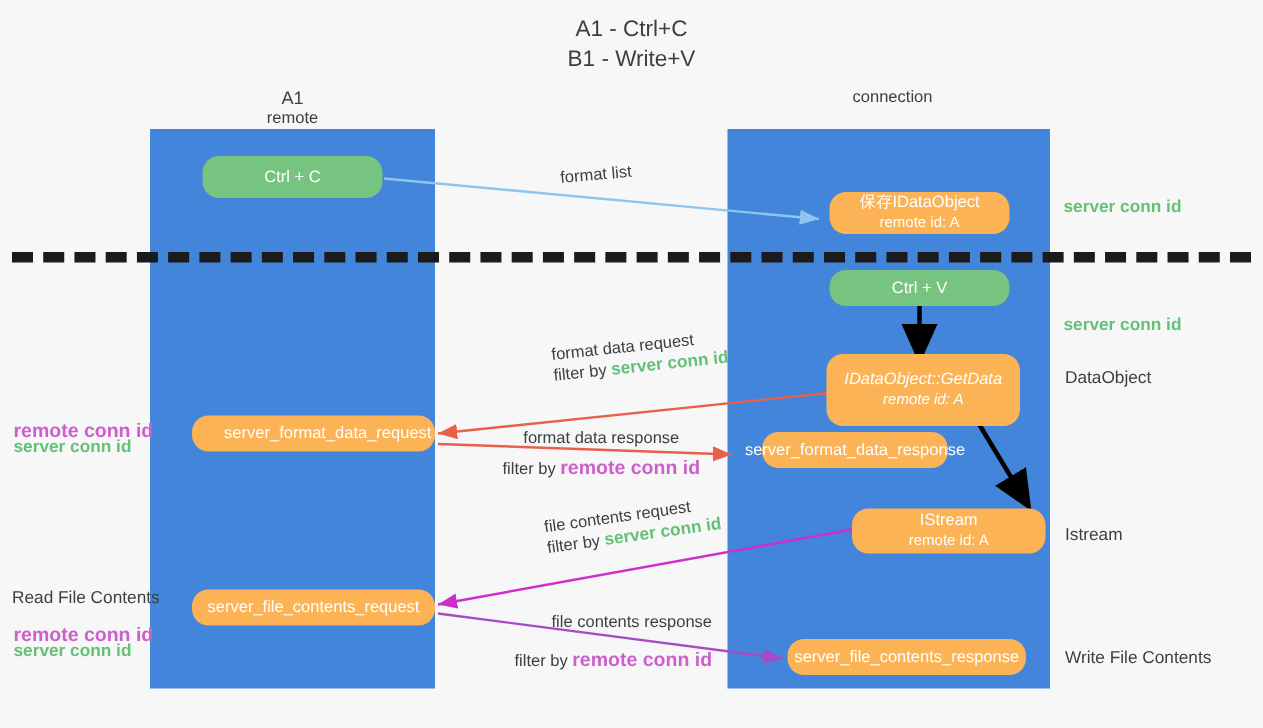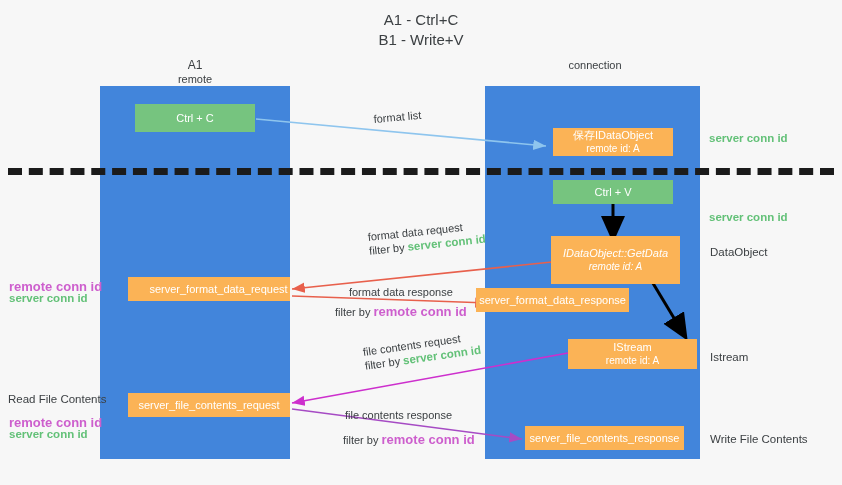--- a/index.html
+++ b/index.html
@@ -19,21 +19,21 @@
   }
   
   .lane-head{text-align:center;font-size:12px;color:#3c4043;line-height:14px;}
   .lane-head .sub{font-size:11px;}
   
   .lane{background:#4285db;}
   
   .box{
     box-sizing:border-box;
     display:flex;flex-direction:column;align-items:center;justify-content:center;
-    color:#ffffff;font-size:11px;line-height:13px;text-align:center;
+    color:#ffffff;font-size:11px;line-height:13px;text-align:center;border-radius:11px;
   }
   .box.green{background:#76c47f;}
   .box.orange{background:#fbb356;}
   .box .l2{font-size:10px;}
   
   .side-label{font-size:11.5px;color:#3c4043;line-height:15px;}
   .green-t{color:#63c178;font-weight:bold;font-size:11.5px;}
   .magenta-t{color:#cd5ecd;font-weight:bold;font-size:13px;}
   
   .edge-label{font-size:11px;color:#3c4043;line-height:14px;white-space:nowrap;}
@@ -120,21 +120,21 @@
 
   <div class="abs box green" style="left:553px;top:180px;width:120px;height:24px;">
     <div>Ctrl + V</div>
   </div>
 
   <div class="abs box orange" style="left:551px;top:236px;width:129px;height:48px;font-style:italic;">
     <div>IDataObject::GetData</div>
     <div class="l2">remote id: A</div>
   </div>
 
-  <div class="abs box orange" style="left:476px;top:288px;width:153px;height:24px;">
+  <div class="abs box orange" style="left:508px;top:288px;width:124px;height:24px;">
     <div>server_format_data_response</div>
   </div>
 
   <div class="abs box orange" style="left:568px;top:339px;width:129px;height:30px;">
     <div>IStream</div>
     <div class="l2">remote id: A</div>
   </div>
 
   <div class="abs box orange" style="left:525px;top:426px;width:159px;height:24px;justify-content:center;">
     <div>server_file_contents_response</div>
@@ -159,21 +159,21 @@
   </div>
 
   <div class="abs edge-label rot" style="left:362px;top:345px;transform:rotate(-8deg);">
     <div>file contents request</div>
     <div>
       <span>filter by </span><span class="green-t">server conn id</span>
     </div>
   </div>
 
   <div class="abs edge-label" style="left:345px;top:408px;">
-    <div style="text-align:left;">file contents response</div>
+    <div style="text-align:right;">file contents response</div>
     <div style="margin-top:11px;margin-left:-2px;">
       <span>filter by </span><span class="magenta-t">remote conn id</span>
     </div>
   </div>
 
   <div class="abs green-t" style="left:709px;top:132px;">server conn id</div>
   <div class="abs green-t" style="left:709px;top:211px;">server conn id</div>
   <div class="abs side-label" style="left:710px;top:245px;">DataObject</div>
   <div class="abs side-label" style="left:710px;top:350px;">Istream</div>
   <div class="abs side-label" style="left:710px;top:432px;">Write File Contents</div>

